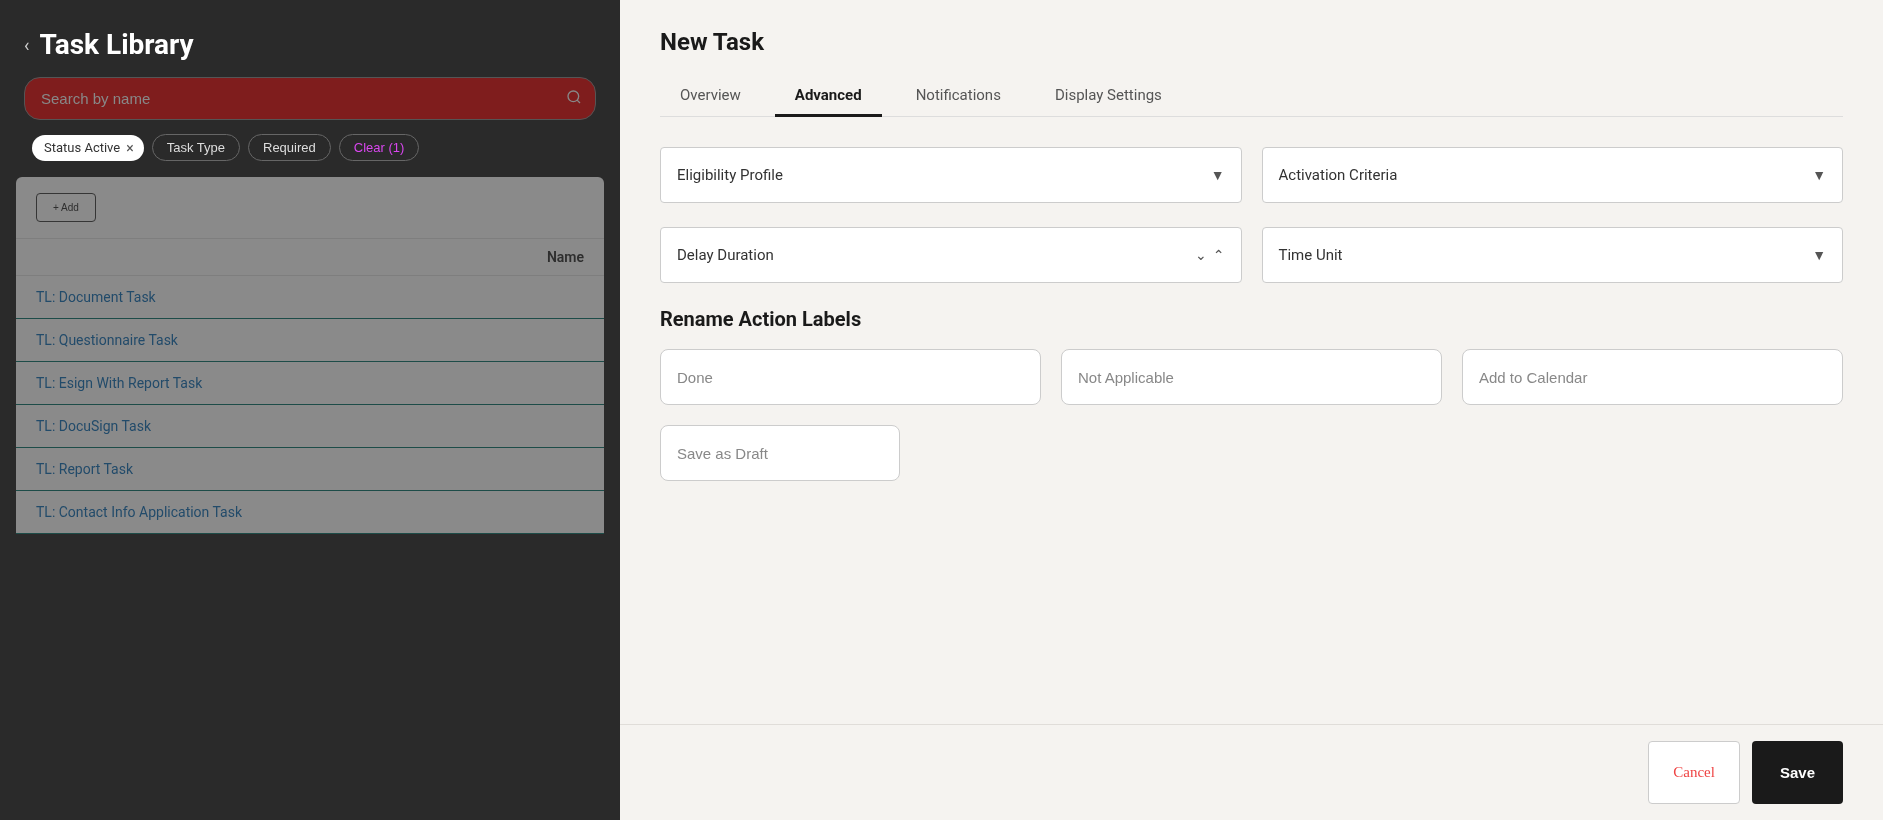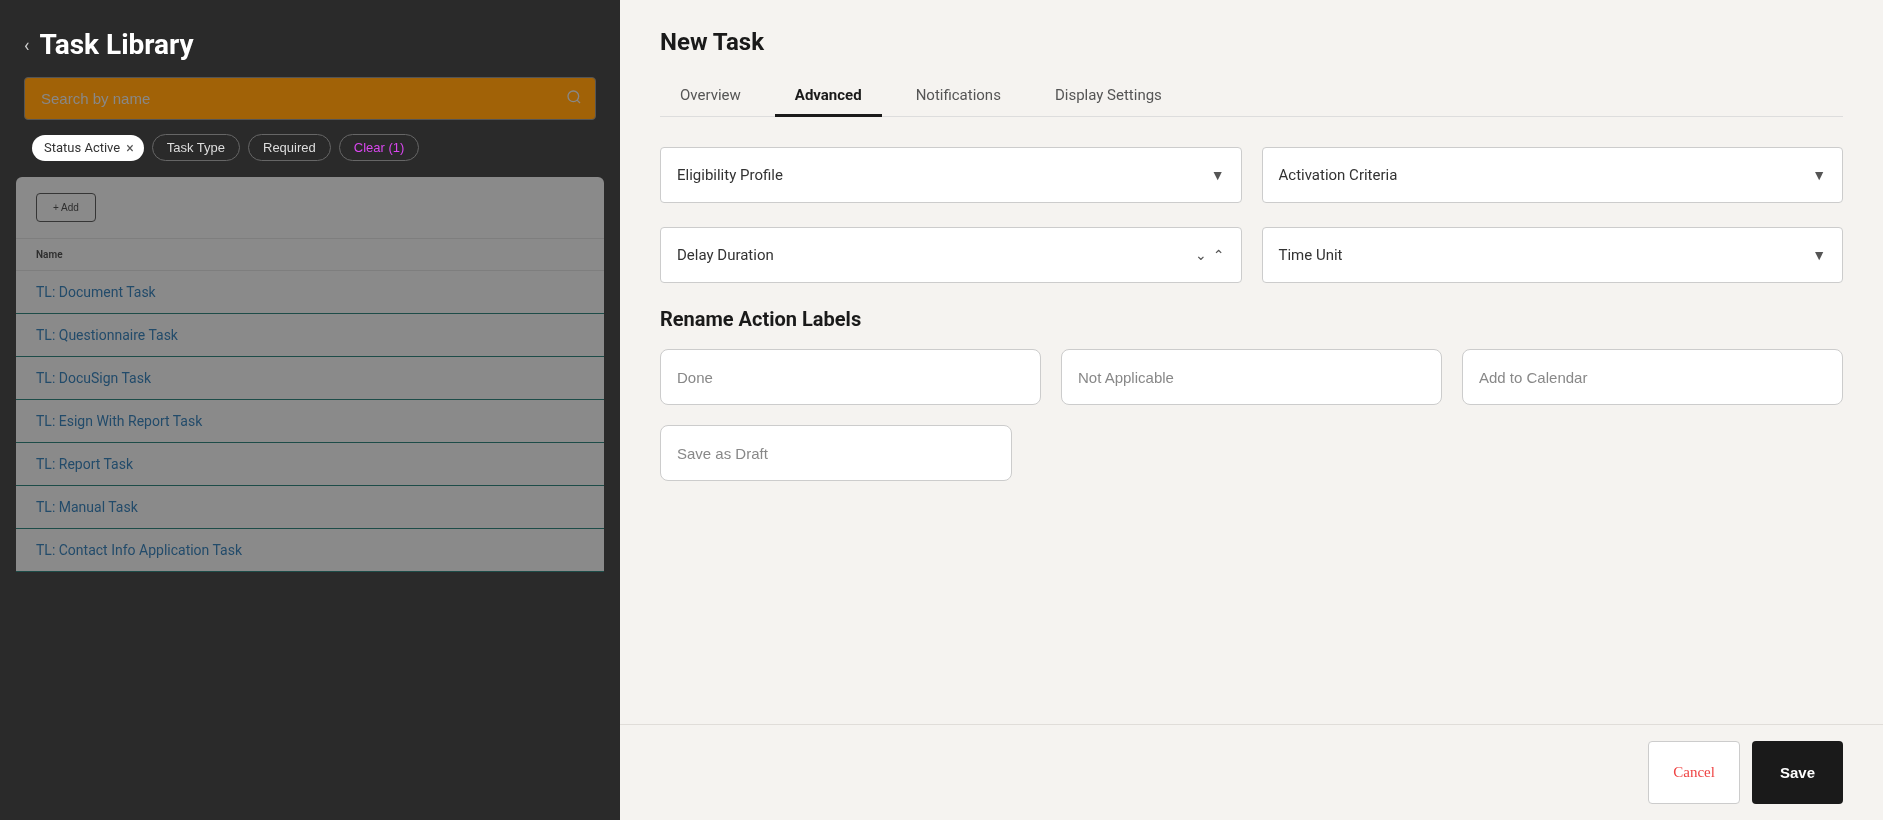--- a/index.html
+++ b/index.html
@@ -42,23 +42,23 @@
     }
 
     .search-bar {
       margin: 0 24px 14px 24px;
       position: relative;
     }
 
     .search-input {
       width: 100%;
       padding: 12px 20px 12px 16px;
-      border-radius: 4px;
+      border-radius: 16px;
       border: 1px solid #555;
-      background: #a16207;
+      background: #7f1d1d;
       color: #ccc;
       font-size: 15px;
       outline: none;
     }
 
     .search-input::placeholder { color: #888; }
 
     .search-icon-wrap {
       position: absolute;
       right: 14px;
@@ -146,24 +146,25 @@
       background: #fff;
       border-radius: 4px;
       padding: 8px 16px;
       font-size: 10px;
       cursor: pointer;
       color: #333;
     }
 
     .list-header {
       padding: 10px 20px;
-      font-size: 10px;
+      font-size: 14px;
       font-weight: 600;
       color: #333;
       border-bottom: 1px solid #e5e5e5;
+      text-align: right;
     }
 
     .list-item-row {
       padding: 13px 20px;
       border-bottom: 1px solid #0f766e;
       font-size: 14px;
       color: #1a73b8;
       cursor: pointer;
     }
 
@@ -287,21 +288,21 @@
 
     .rename-field {
       flex: 1;
     }
 
     .save-draft-row {
       margin-bottom: 20px;
     }
 
     .save-draft-field {
-      width: 352px;
+      width: 240px;
     }
 
     
     .panel-footer {
       padding: 16px 40px;
       display: flex;
       justify-content: flex-end;
       gap: 12px;
       background: #f5f3f0;
       border-top: 1px solid #e0ddd9;
@@ -360,24 +361,23 @@
 
   <div class="sidebar-content-area">
     <div class="dim-overlay"></div>
     <div class="list-panel">
       <div class="list-add-bar">
         <button class="add-btn">+ Add</button>
       </div>
       <div class="list-header">Name</div>
       <div class="list-item-row">TL: Document Task</div>
       <div class="list-item-row">TL: Questionnaire Task</div>
+      <div class="list-item-row">TL: Esign With Report Task</div>
       <div class="list-item-row">TL: DocuSign Task</div>
-      <div class="list-item-row">TL: Esign With Report Task</div>
       <div class="list-item-row">TL: Report Task</div>
-      <div class="list-item-row">TL: Manual Task</div>
       <div class="list-item-row">TL: Contact Info Application Task</div>
     </div>
   </div>
 </div>
 
 <div class="main-panel">
   <div class="panel-header">
     <div class="panel-title">New Task</div>
     <div class="tabs">
       <div class="tab">Overview</div>

